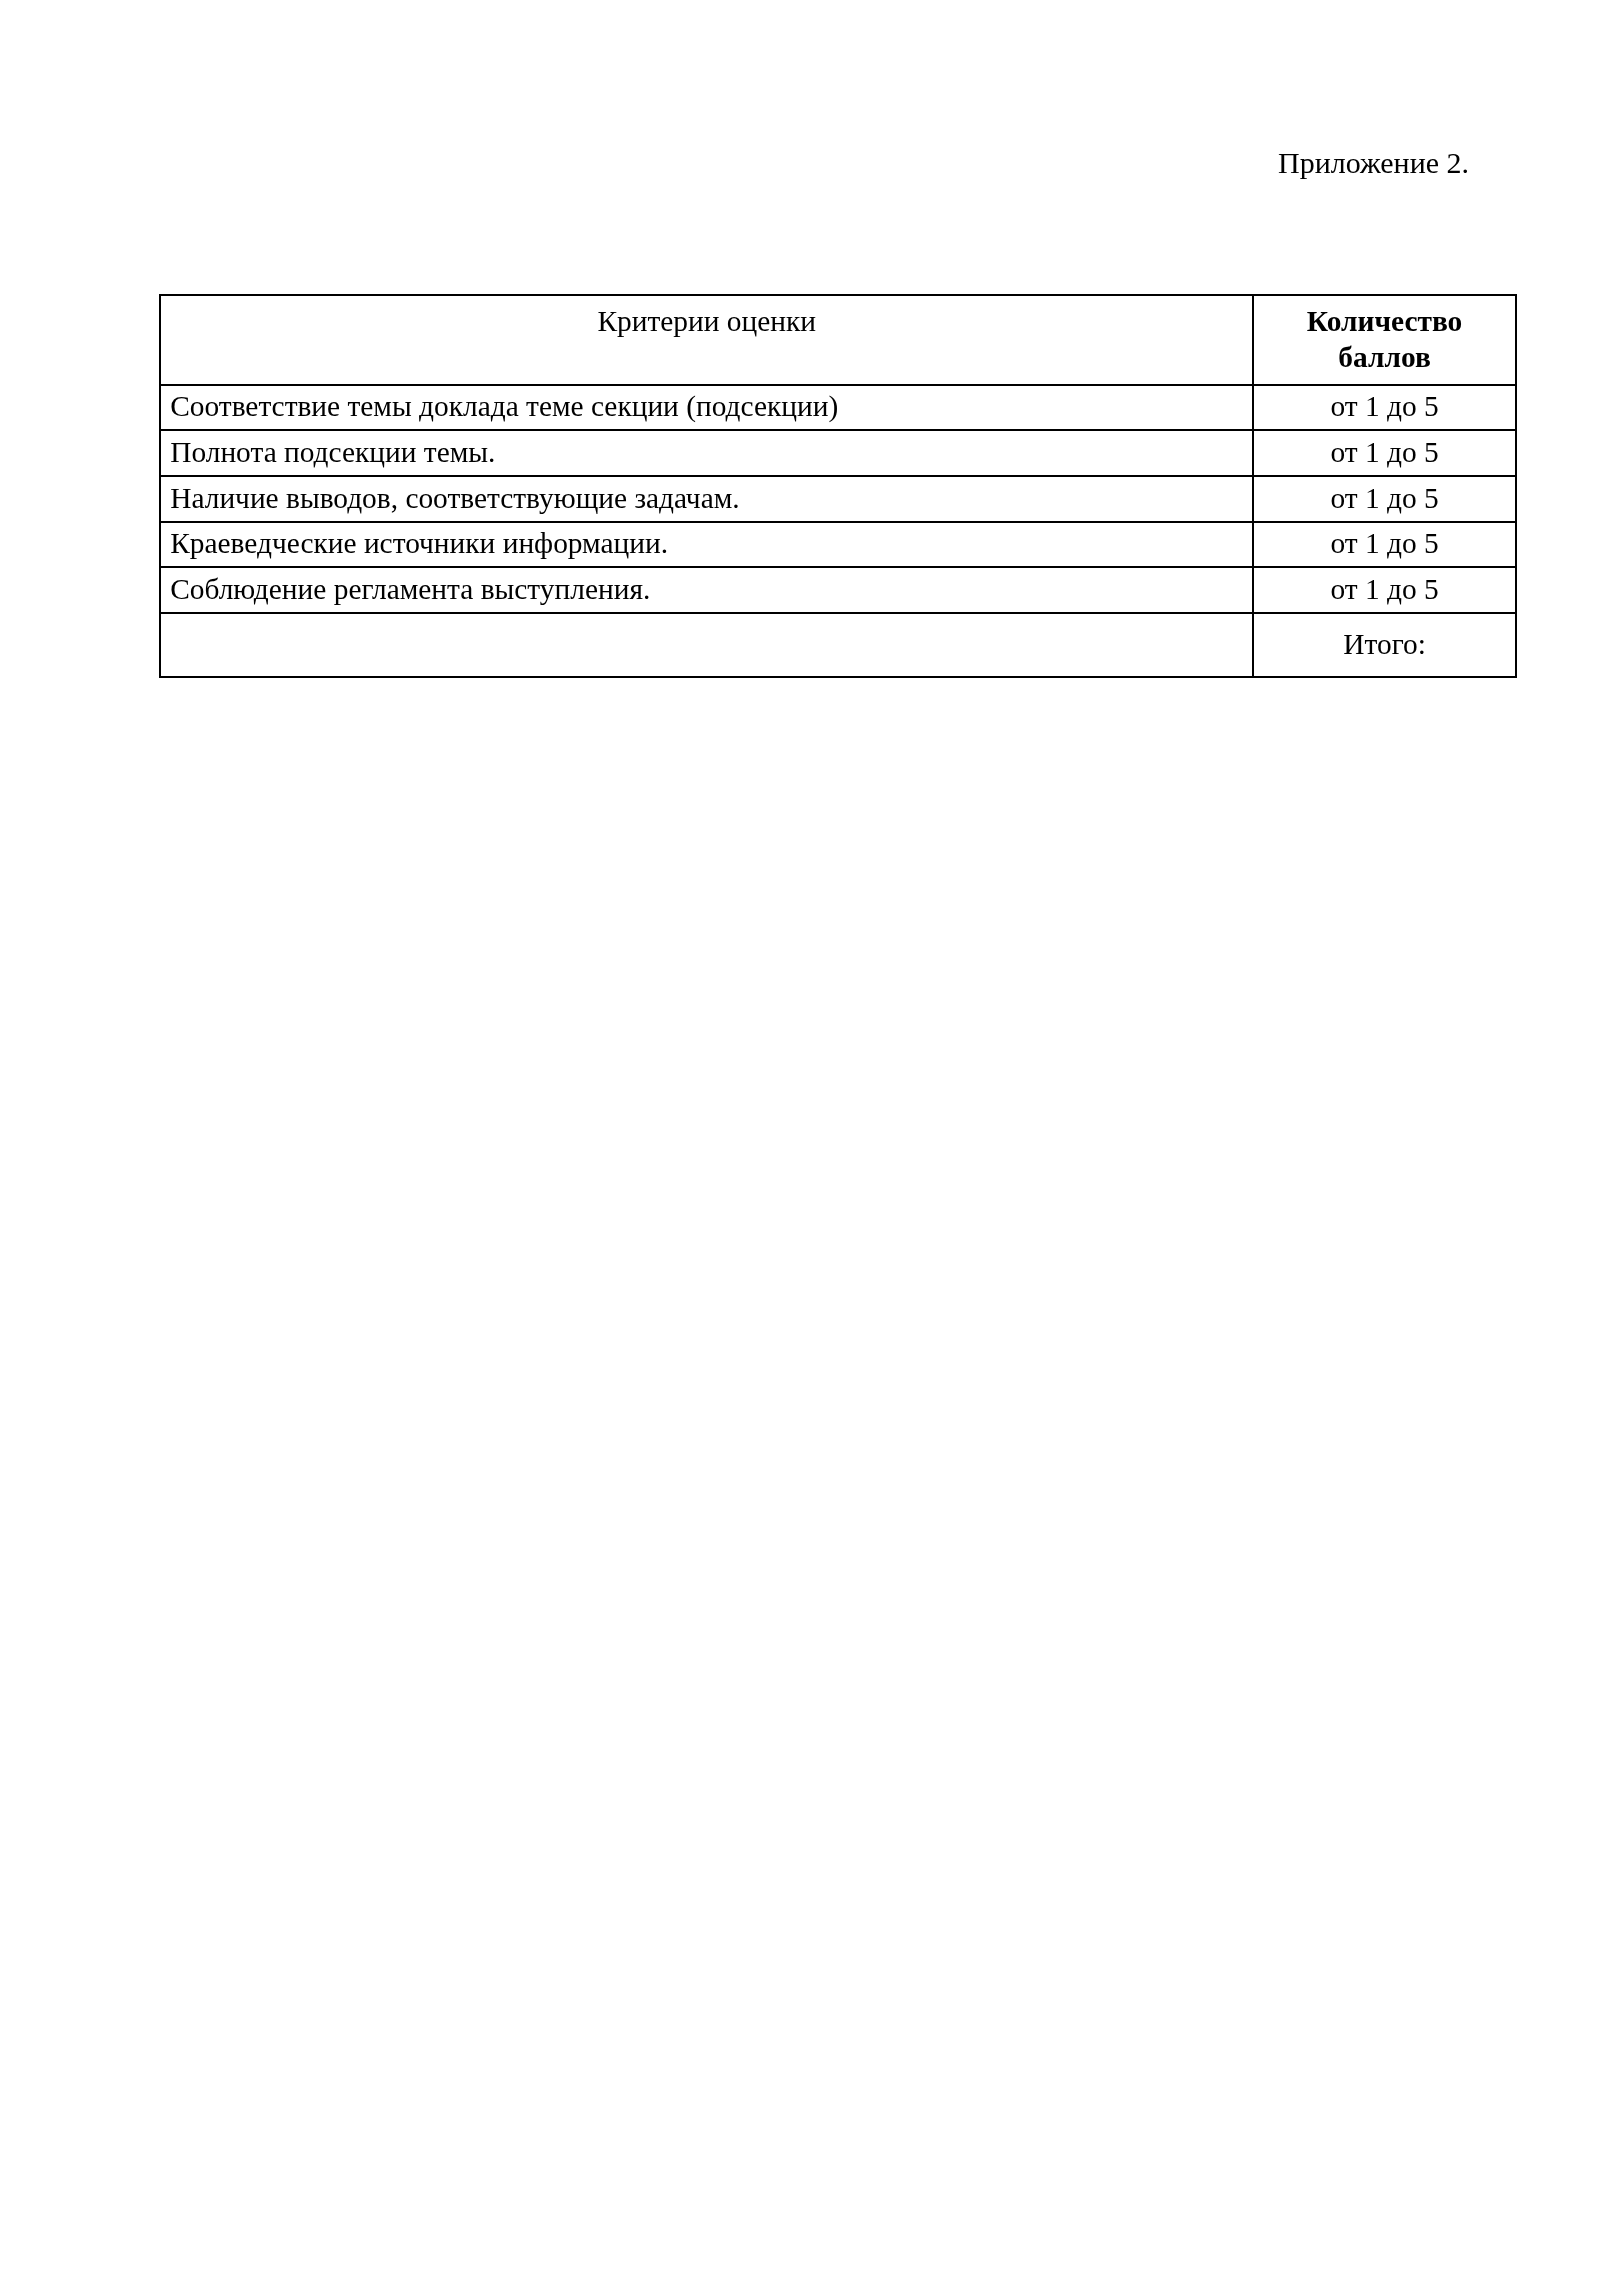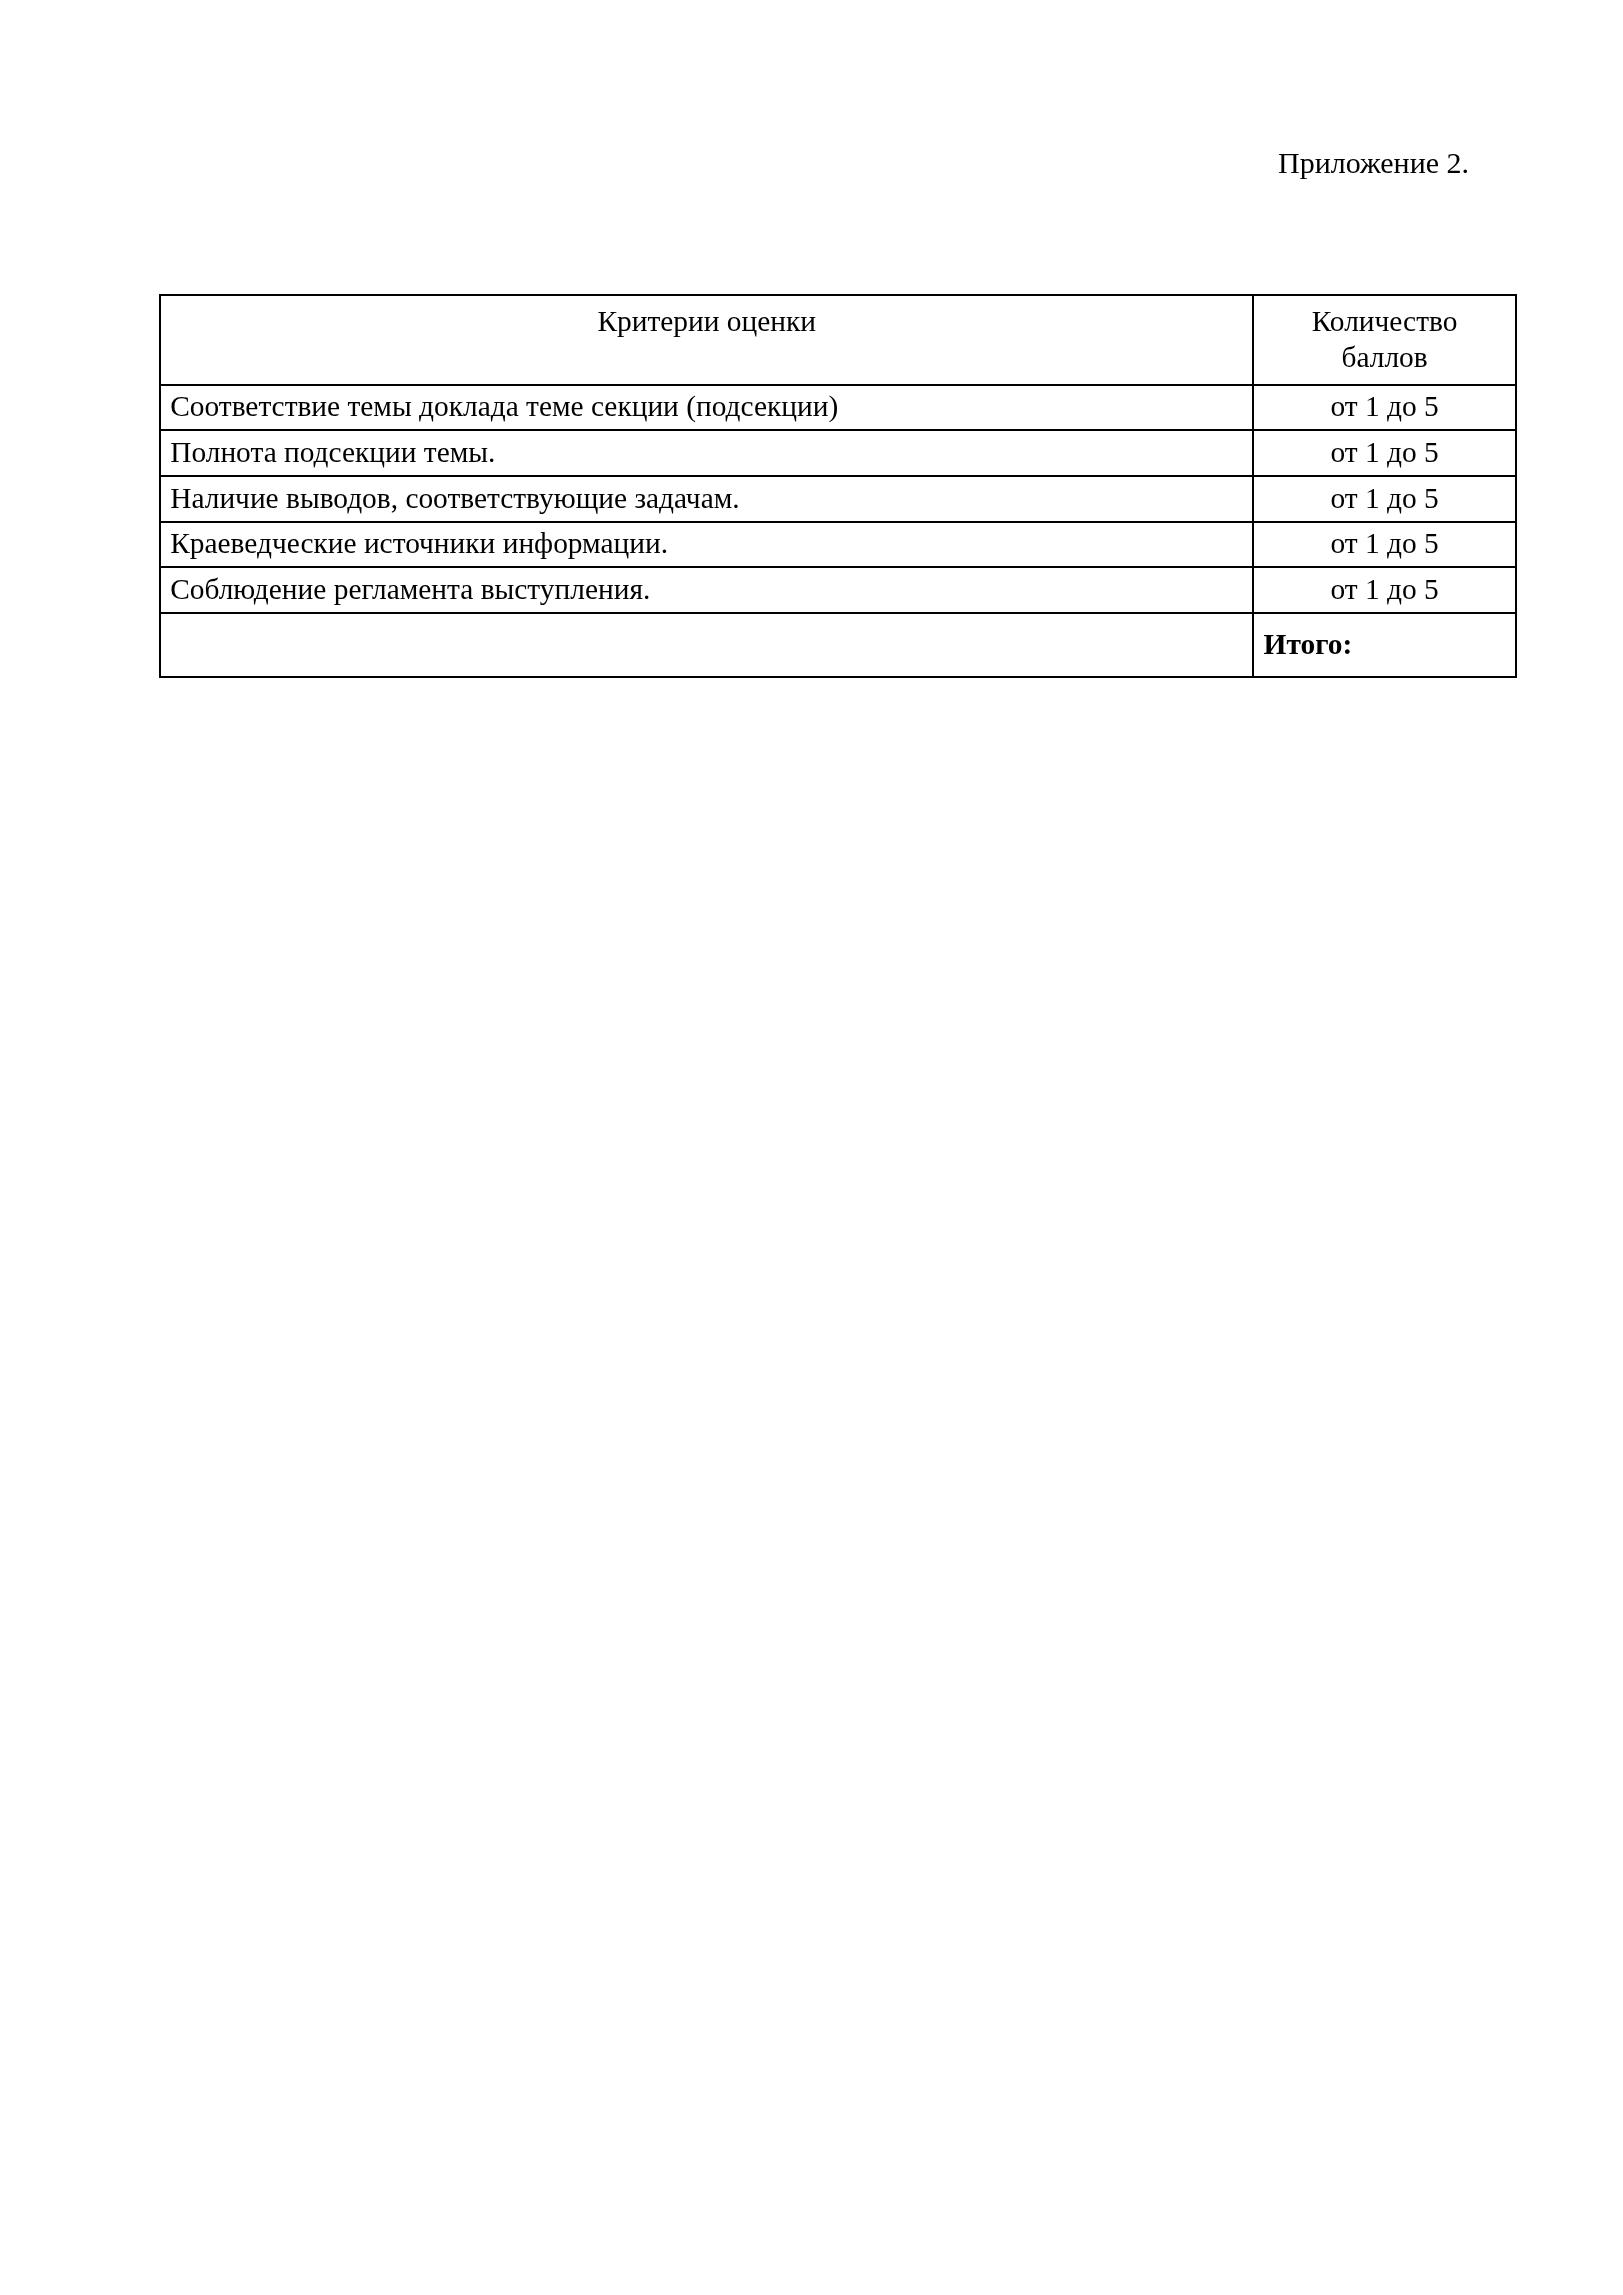--- a/index.html
+++ b/index.html
@@ -58,27 +58,28 @@
   tr.header-row td {
     text-align: center;
     padding-top: 7.9px;
     padding-bottom: 7.9px;
   }
   tr.header-row td.col-criterion {
     vertical-align: top;
   }
   .hdr-points-line1, .hdr-points-line2 {
     display: block;
+    font-weight: bold;
   }
   tr.total-row td.col-criterion {
     height: 54px;
   }
   tr.total-row td.col-points {
-    font-weight: bold;
-    text-align: left;
+    font-weight: normal;
+    text-align: center;
     margin-top: 25px;
   }
 </style>
 </head>
 <body>
 
 <div class="page">
 
   <div class="appendix-label">Приложение 2.</div>
 

